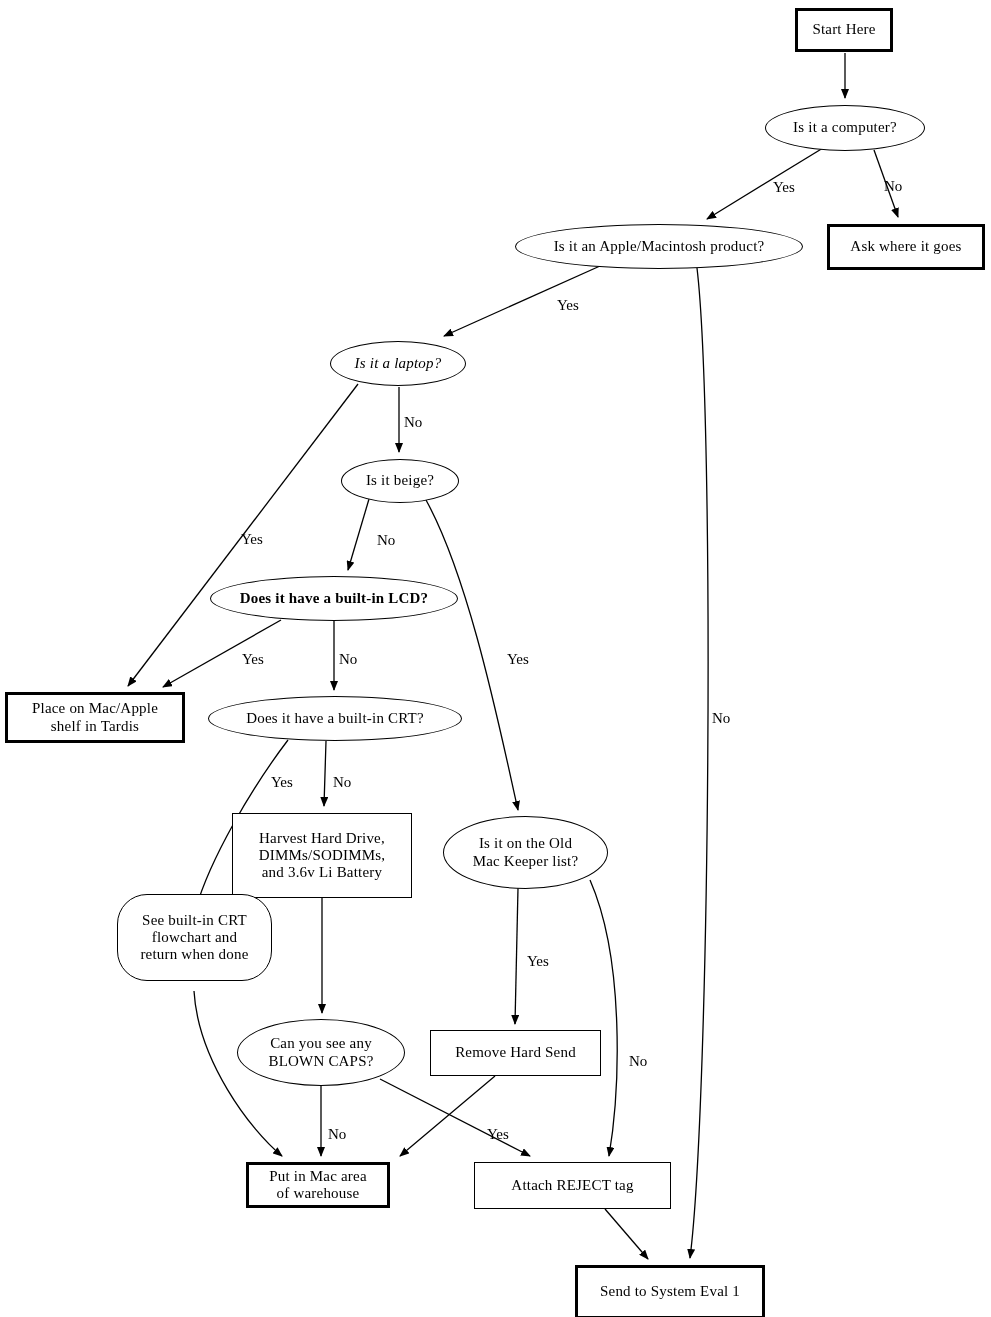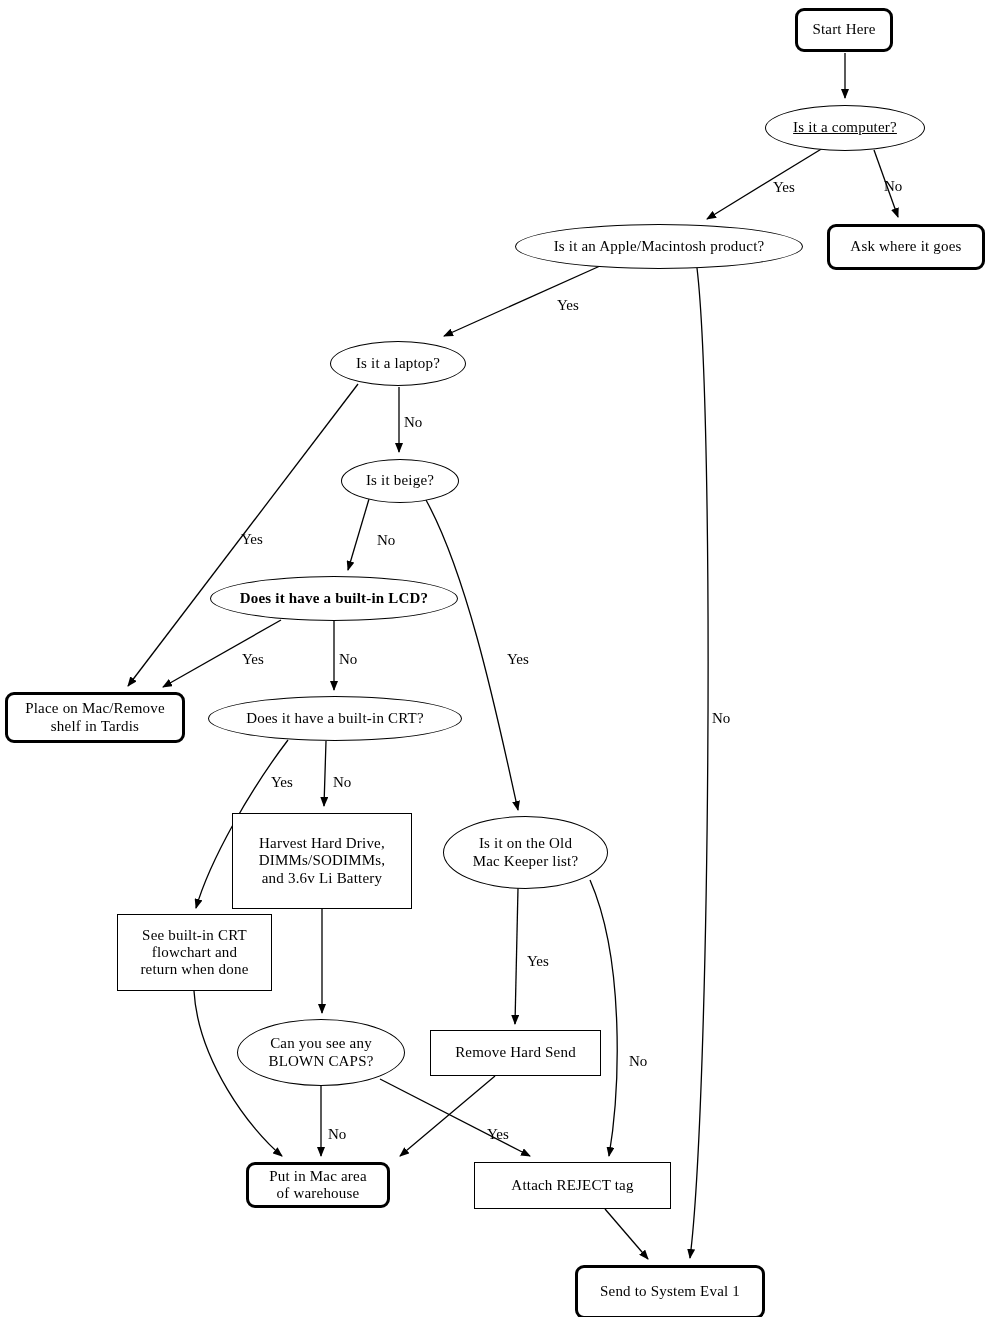--- a/index.html
+++ b/index.html
@@ -34,21 +34,20 @@
     justify-content: center;
     text-align: center;
     background: #ffffff;
     line-height: 1.15;
   }
   .node-box {
     border: 1px solid #000000;
   }
   .node-box.thick {
     border-width: 3px;
-    border-radius: 9px;
   }
   .node-ellipse {
     border: 1px solid #000000;
     border-radius: 50%;
   }
   .node-label {
     white-space: pre;
     font-size: 15px;
     letter-spacing: 0.2px;
   }
@@ -90,55 +89,55 @@
         <path d="M 321 1086 L 321 1156" fill="none" stroke="#000000" stroke-width="1.3" marker-end="url(#arrowhead)"></path>
         <path d="M 380 1079 L 530 1156" fill="none" stroke="#000000" stroke-width="1.3" marker-end="url(#arrowhead)"></path>
         <path d="M 495 1076 L 400 1156" fill="none" stroke="#000000" stroke-width="1.3" marker-end="url(#arrowhead)"></path>
         <path d="M 605 1209 L 648 1259" fill="none" stroke="#000000" stroke-width="1.3" marker-end="url(#arrowhead)"></path>
       </g>
   </svg>
   <div id="node-layer">
       <div class="node node-box thick" style="left: 795px; top: 8px; width: 98px; height: 44px;">
         <span class="node-label">Start Here</span>
       </div>
-      <div class="node node-ellipse" style="left: 765px; top: 105px; width: 160px; height: 46px; text-decoration: underline;">
+      <div class="node node-ellipse" style="left: 765px; top: 105px; width: 160px; height: 46px;">
         <span class="node-label">Is it a computer?</span>
       </div>
       <div class="node node-box thick" style="left: 827px; top: 224px; width: 158px; height: 46px;">
         <span class="node-label">Ask where it goes</span>
       </div>
       <div class="node node-ellipse" style="left: 515px; top: 224px; width: 288px; height: 45px;">
         <span class="node-label">Is it an Apple/Macintosh product?</span>
       </div>
-      <div class="node node-ellipse" style="left: 330px; top: 341px; width: 136px; height: 45px;">
+      <div class="node node-ellipse" style="left: 330px; top: 341px; width: 136px; height: 45px; font-style: italic;">
         <span class="node-label">Is it a laptop?</span>
       </div>
       <div class="node node-box thick" style="left: 5px; top: 692px; width: 180px; height: 51px;">
-        <span class="node-label">Place on Mac/Remove
+        <span class="node-label">Place on Mac/Apple
 shelf in Tardis</span>
       </div>
       <div class="node node-ellipse" style="left: 341px; top: 459px; width: 118px; height: 44px;">
         <span class="node-label">Is it beige?</span>
       </div>
       <div class="node node-ellipse" style="left: 210px; top: 576px; width: 248px; height: 45px; font-weight: bold;">
         <span class="node-label">Does it have a built-in LCD?</span>
       </div>
       <div class="node node-ellipse" style="left: 208px; top: 696px; width: 254px; height: 45px;">
         <span class="node-label">Does it have a built-in CRT?</span>
       </div>
       <div class="node node-ellipse" style="left: 443px; top: 816px; width: 165px; height: 73px;">
         <span class="node-label">Is it on the Old
 Mac Keeper list?</span>
       </div>
-      <div class="node node-box" style="left: 232px; top: 813px; width: 180px; height: 96px;">
+      <div class="node node-box" style="left: 232px; top: 813px; width: 180px; height: 85px;">
         <span class="node-label">Harvest Hard Drive,
 DIMMs/SODIMMs,
 and 3.6v Li Battery</span>
       </div>
-      <div class="node node-box" style="left: 117px; top: 914px; width: 155px; height: 77px;">
+      <div class="node node-box" style="left: 117px; top: 894px; width: 155px; height: 87px; border-radius: 30px;">
         <span class="node-label">See built-in CRT
 flowchart and
 return when done</span>
       </div>
       <div class="node node-ellipse" style="left: 237px; top: 1019px; width: 168px; height: 67px;">
         <span class="node-label">Can you see any
 BLOWN CAPS?</span>
       </div>
       <div class="node node-box" style="left: 430px; top: 1030px; width: 171px; height: 46px;">
         <span class="node-label">Remove Hard Send</span>

